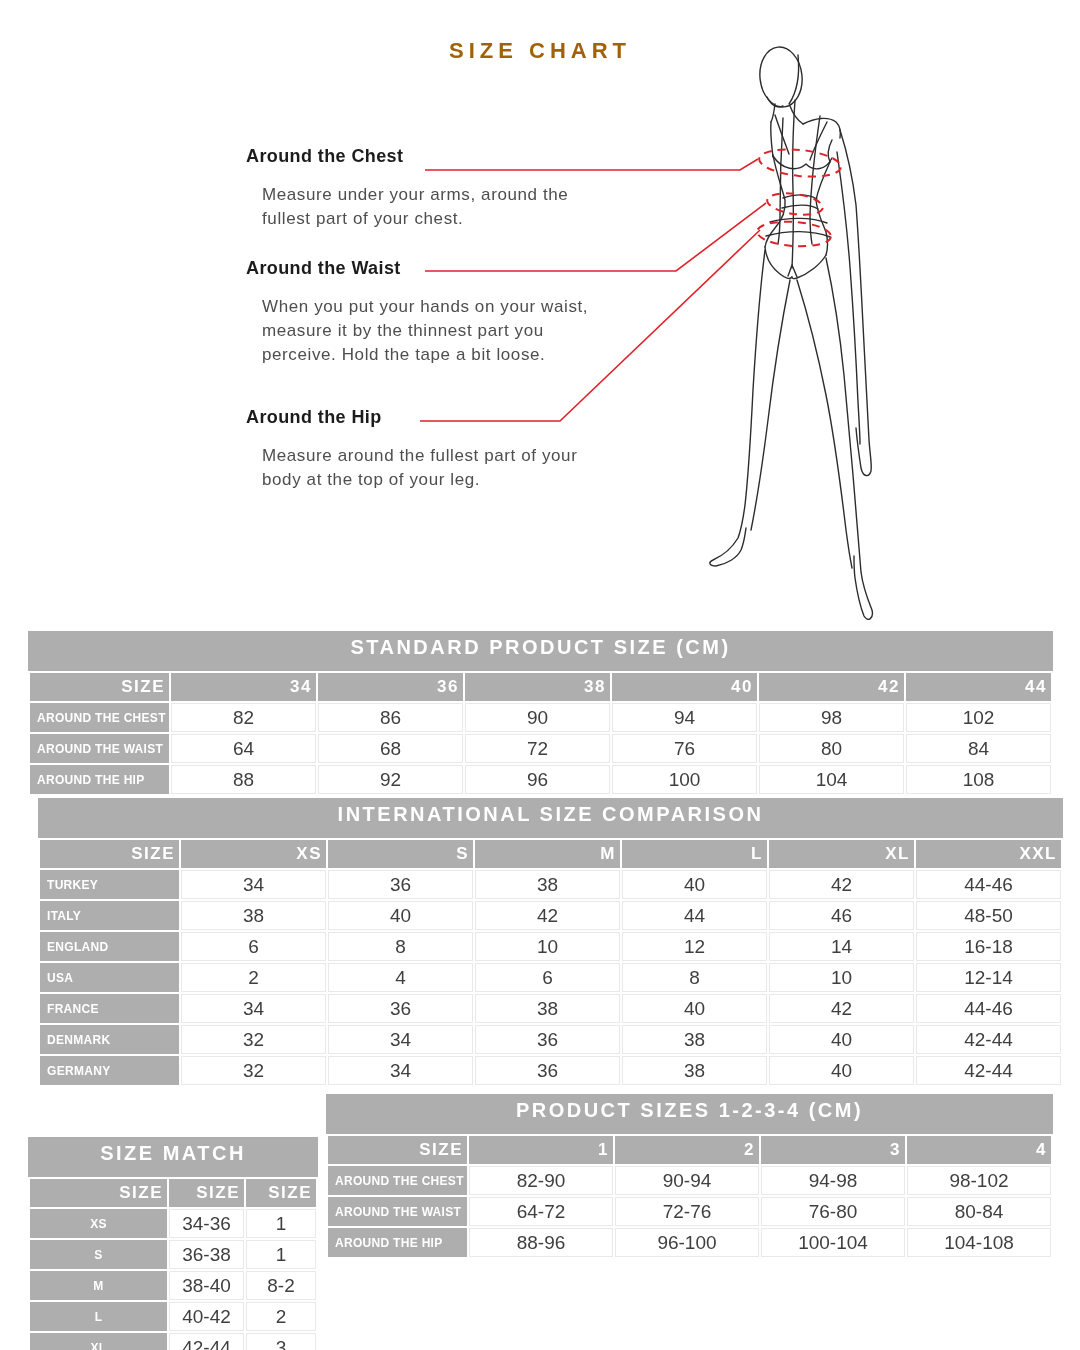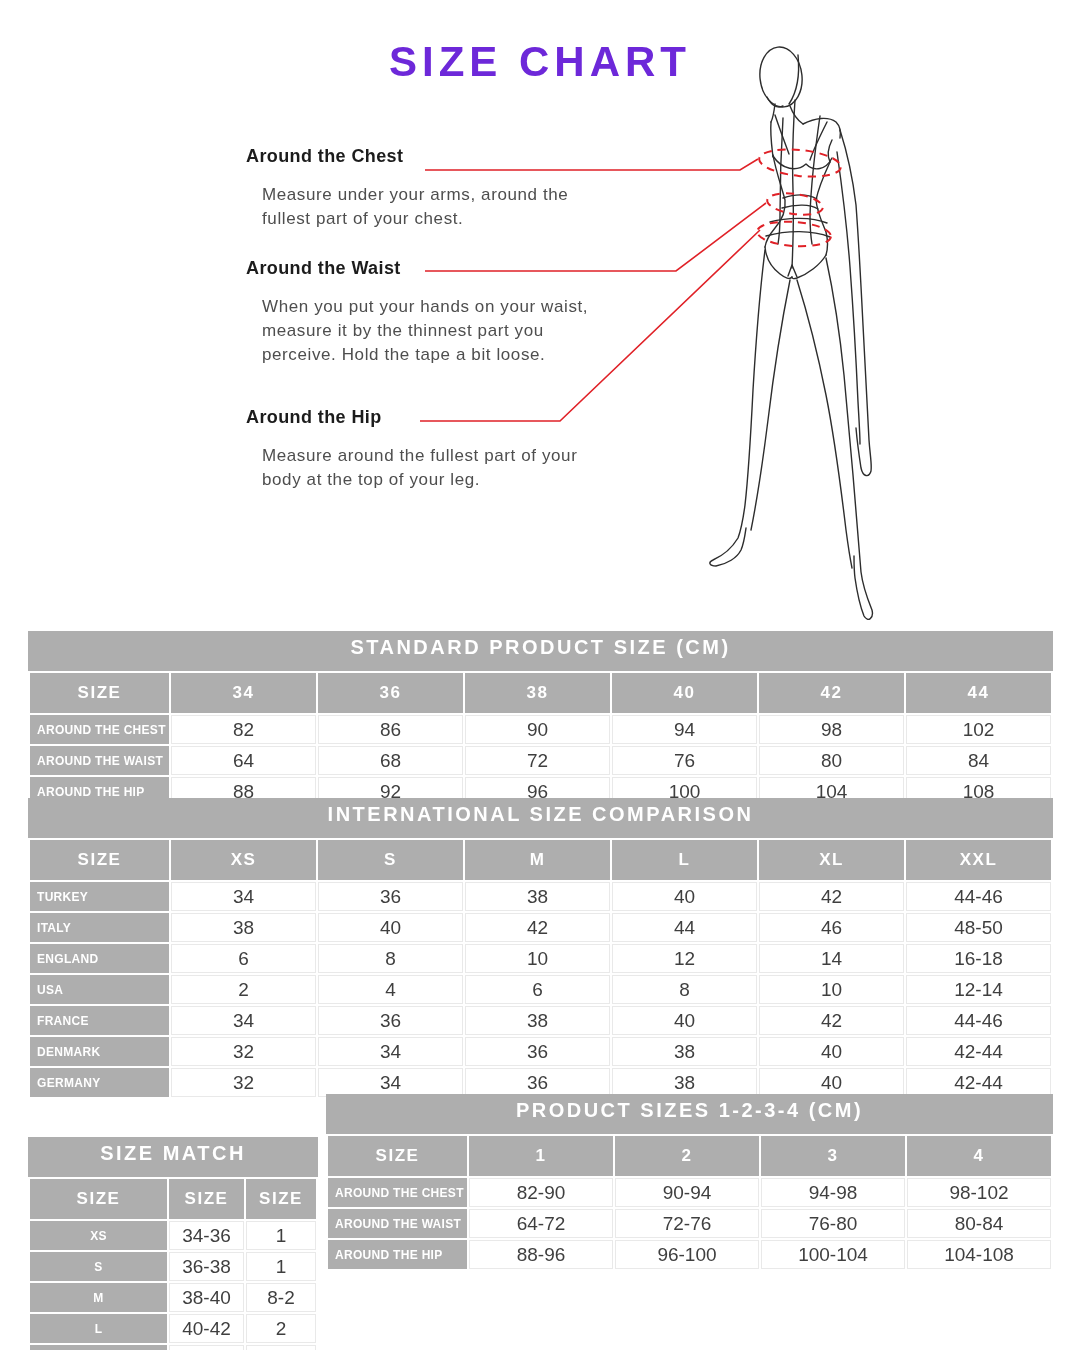--- a/index.html
+++ b/index.html
@@ -1,22 +1,22 @@
 <!DOCTYPE html>
 <html><head>
 <meta charset="utf-8">
 <style>
   html,body { margin:0; padding:0; background:#ffffff; font-family:"Liberation Sans", sans-serif; }
   .canvas { position:relative; width:1080px; height:1350px; background:#ffffff; overflow:hidden; }
 
   
   .page-title {
     position:absolute; top:38px; left:0; width:100%;
-    text-align:center; font-size:42px; font-weight:700;
-    letter-spacing:5px; color:#6d28d9;
+    text-align:center; font-size:22px; font-weight:700;
+    letter-spacing:5px; color:#a16207;
   }
 
   
   .figure-svg { position:absolute; top:0; left:0; pointer-events:none; }
 
   
   .annotation { position:absolute; left:246px; width:378px; }
   .annotation .ann-heading {
     margin:0 0 3px 0; font-size:18px; font-weight:700;
     letter-spacing:0.4px; color:#1c1c1c;
@@ -34,33 +34,33 @@
     position:absolute; border-collapse:separate; border-spacing:2px;
     table-layout:fixed;
   }
   .tbl caption {
     background:#aeaeae; color:#ffffff; font-weight:700;
     font-size:20px; letter-spacing:2.5px; text-align:center;
     padding:5px 0 12px 0; caption-side:top;
   }
   .tbl thead th {
     background:#aeaeae; color:#ffffff; font-weight:700;
-    font-size:17px; letter-spacing:1.5px; height:20px; padding:10px;
+    font-size:17px; letter-spacing:1.5px; height:20px; padding:4px;text-align:right;
   }
   .tbl tbody th {
     background:#aeaeae; color:#ffffff; font-weight:700;
     font-size:12px; letter-spacing:0.3px; text-align:left;
     padding:0 0 0 7px; height:28px;
   }
   .tbl tbody td {
     background:#ffffff; border:1px solid #e9e9e9; text-align:center;
     font-size:19px; font-weight:400; color:#3f3f3f; height:27px; padding:0;
   }
   #tbl-standard { left:28px;  top:631px;  width:1025px; }
-  #tbl-intl     { left:28px;  top:798px;  width:1025px; }
+  #tbl-intl     { left:38px;  top:798px;  width:1025px; }
   #tbl-match    { left:28px;  top:1094px; width:290px;margin-top:43px;  }
   #tbl-product  { left:326px; top:1094px; width:727px;  }
   #tbl-match tbody th { text-align:center; padding:0; }
   .c-label  { width:139px; }
   .c-match1 { width:137px; }
   .c-match2 { width:75px;  }
 </style>
 </head>
 <body>
 

